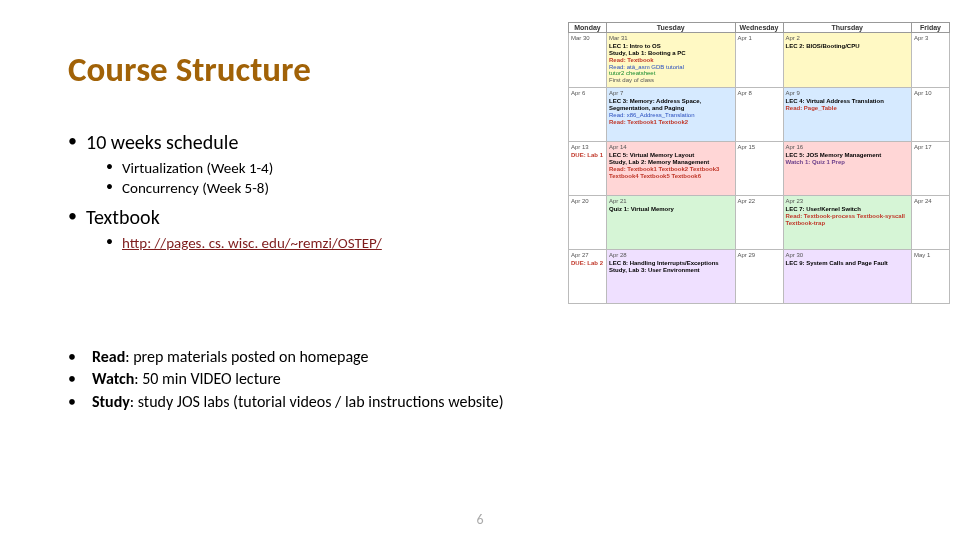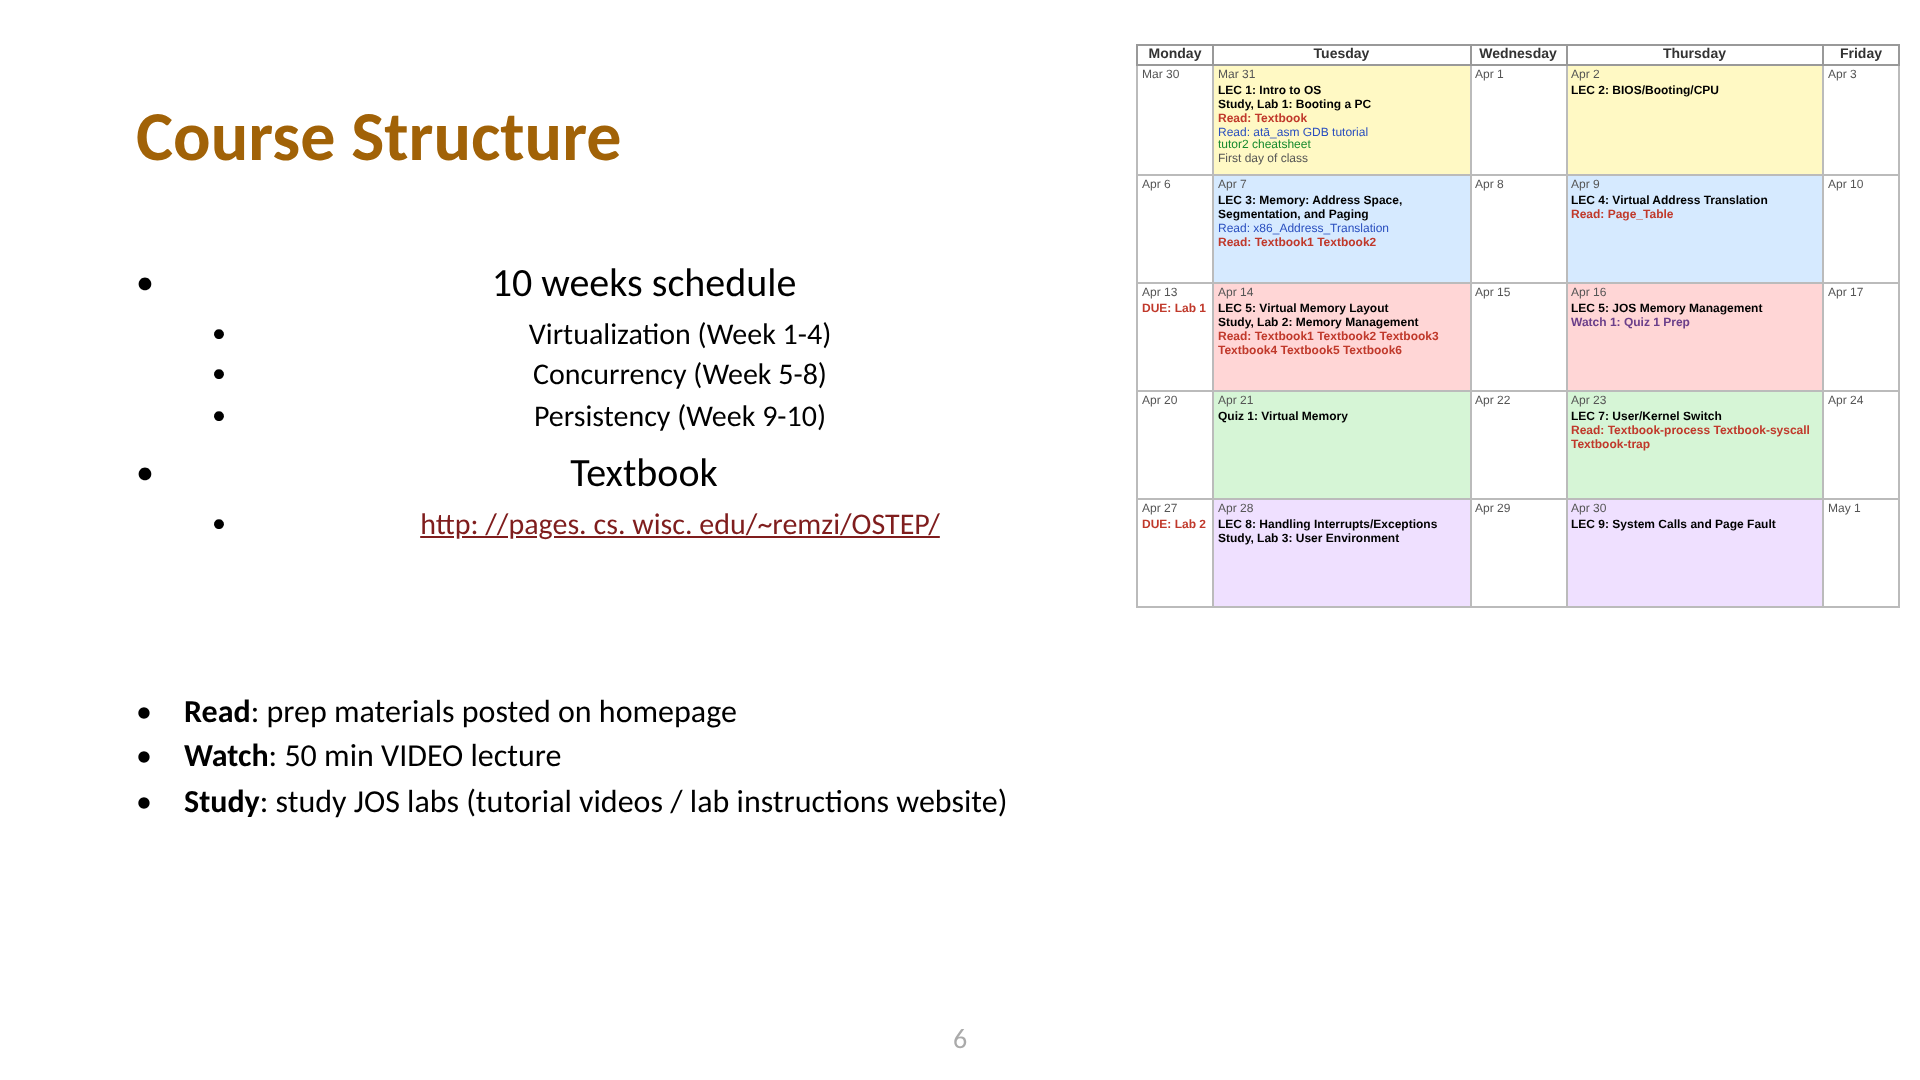--- a/index.html
+++ b/index.html
@@ -23,21 +23,20 @@
     left: 68px; top: 130px;
     width: 490px;
   }
   ul { list-style: none; }
   .lvl1 > li {
     font-size: 20px;
     color: #000;
     margin-bottom: 2px;
     padding-left: 18px;
     position: relative;
-    text-align: center;
   }
   .lvl1 > li::before {
     content: "•";
     position: absolute; left: 0; top: 0;
     font-size: 18px;
   }
   .lvl2 {
     margin-top: 4px;
     margin-bottom: 6px;
   }
@@ -133,21 +132,20 @@
 
 <h1 class="title">Course Structure</h1>
 
 <div class="content">
   <ul class="lvl1">
     <li>
       <span>10 weeks schedule</span>
       <ul class="lvl2">
         <li>Virtualization (Week 1-4)</li>
         <li>Concurrency (Week 5-8)</li>
-        <li>Persistency (Week 9-10)</li>
       </ul>
     </li>
     <li>
       <span>Textbook</span>
       <ul class="lvl2">
         <li>
           <span class="link">http: //pages. cs. wisc. edu/~remzi/OSTEP/</span>
         </li>
       </ul>
     </li>

